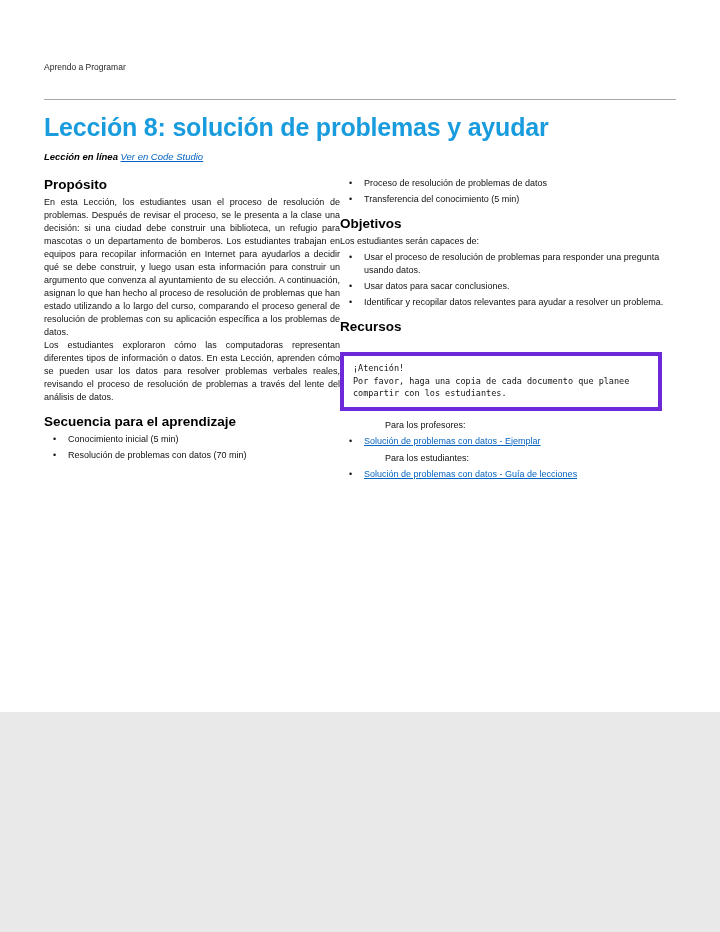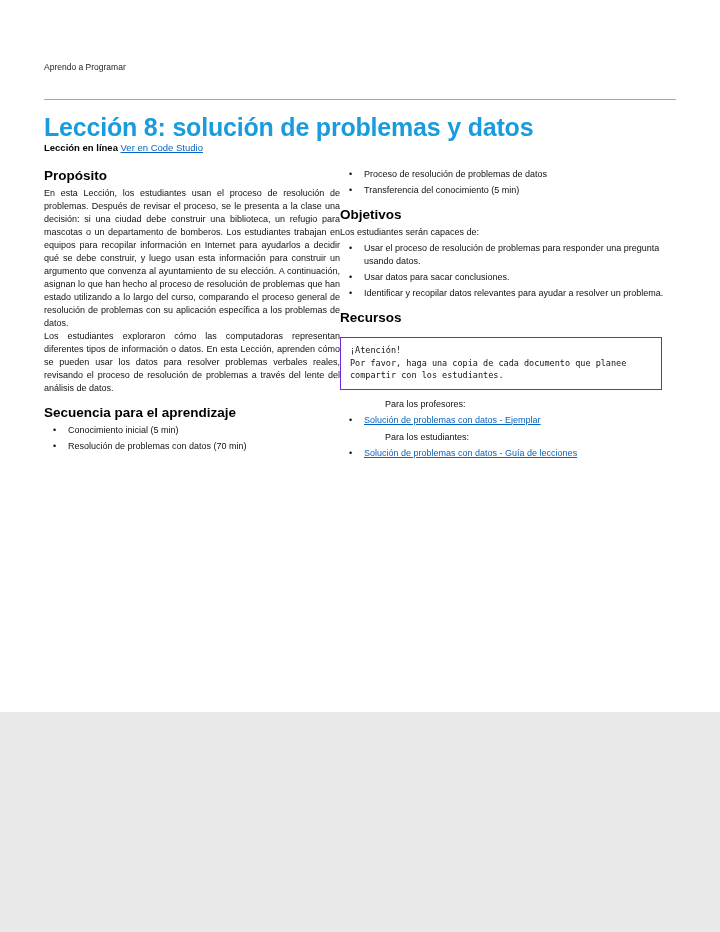--- a/index.html
+++ b/index.html
@@ -28,21 +28,23 @@
 
   .page-title {
     margin-top:13px;
     font-size:25px;
     font-weight:700;
     color:#189CDE;
     letter-spacing:-0.2px;
   }
 
   .online-line {
+    margin-top:9px;
     font-size:9.5px;
+    font-style:italic;
   }
   .online-label { font-weight:700; color:#000; }
   a.link, .link {
     color:#0563C1;
     text-decoration:underline;
     cursor:pointer;
   }
 
   .columns {
     display:flex;
@@ -76,23 +78,23 @@
   }
   ul.bullets li::before {
     content:"\2022";
     position:absolute;
     left:9px;
     top:0;
     font-size:9px;
   }
 
   .attention-box {
-    border:1px solid #6d28d9;
+    border:4px solid #6d28d9;
     padding:6px 9px 7px 9px;
-    margin:12px 14px 9px 0;
+    margin:18px 14px 9px 0;
     font-family:"DejaVu Sans Mono", monospace;
     font-size:8.5px;
     line-height:12.5px;
     color:#111;
   }
   .attention-title { display:block; }
 
   .aud-label {
     font-size:9px;
     margin:5px 0 5px 0;
@@ -116,21 +118,21 @@
 </style>
 </head>
 <body>
 
 <div class="page">
   <div class="content">
 
     <div class="doc-header">Aprendo a Programar</div>
     <hr class="header-rule">
 
-    <h1 class="page-title">Lección 8: solución de problemas y datos</h1>
+    <h1 class="page-title">Lección 8: solución de problemas y ayudar</h1>
 
     <div class="online-line">
       <span class="online-label">Lección en línea</span>
       <span> </span>
       <a class="link">Ver en Code Studio</a>
     </div>
 
     <div class="columns">
 
       <div class="col-left">

